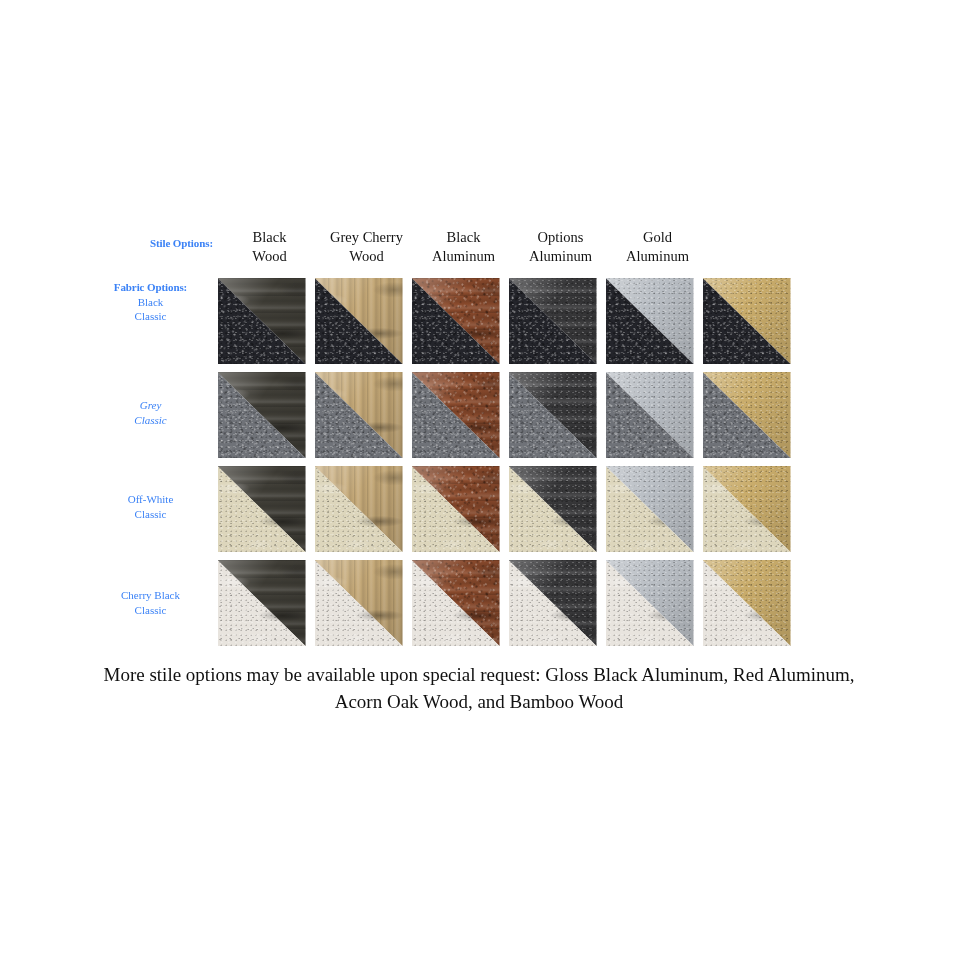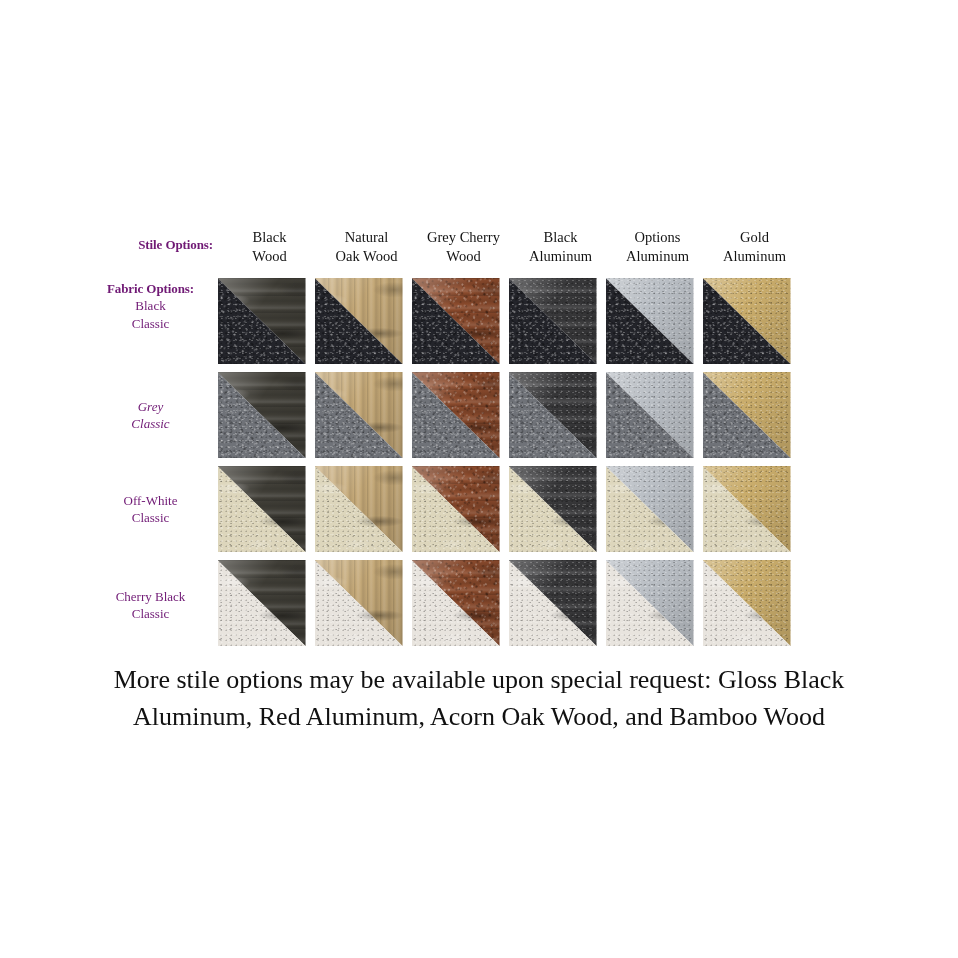--- a/index.html
+++ b/index.html
@@ -34,23 +34,23 @@
 
   .grid-row {
     display: flex;
     align-items: flex-start;
   }
 
   .rowlabel {
     width: 125px;
     flex: 0 0 125px;
     text-align: center;
-    font-size: 13px;
+    font-size: 11px;
     line-height: 1.33;
-    color: #701a75;
+    color: #3b82f6;
     padding-top: 2px;
   }
   .rowlabel .strong {
     font-weight: bold;
     display: block;
     white-space: nowrap;
     letter-spacing: -0.1px;
   }
   .rowlabel .lab-line {
     display: block;
@@ -165,21 +165,21 @@
     background-image: linear-gradient(125deg, rgba(255,255,255,.30) 0%, rgba(255,255,255,0) 42%, rgba(0,0,0,.14) 100%);
   }
 
   
   .note {
     position: absolute;
     left: 79px;
     top: 662px;
     width: 800px;
     text-align: center;
-    font-size: 26px;
+    font-size: 19px;
     line-height: 1.42;
     color: #111111;
   }
 </style>
 </head>
 <body>
 
 <div id="page">
 
   <div class="chart">
@@ -190,26 +190,20 @@
       </div>
       <div class="cells">
         <div class="cell">
           <div class="colhead">
             <span class="l">Black</span>
             <span class="l">Wood</span>
           </div>
         </div>
         <div class="cell">
           <div class="colhead">
-            <span class="l">Natural</span>
-            <span class="l">Oak Wood</span>
-          </div>
-        </div>
-        <div class="cell">
-          <div class="colhead">
             <span class="l">Grey Cherry</span>
             <span class="l">Wood</span>
           </div>
         </div>
         <div class="cell">
           <div class="colhead">
             <span class="l">Black</span>
             <span class="l">Aluminum</span>
           </div>
         </div>

